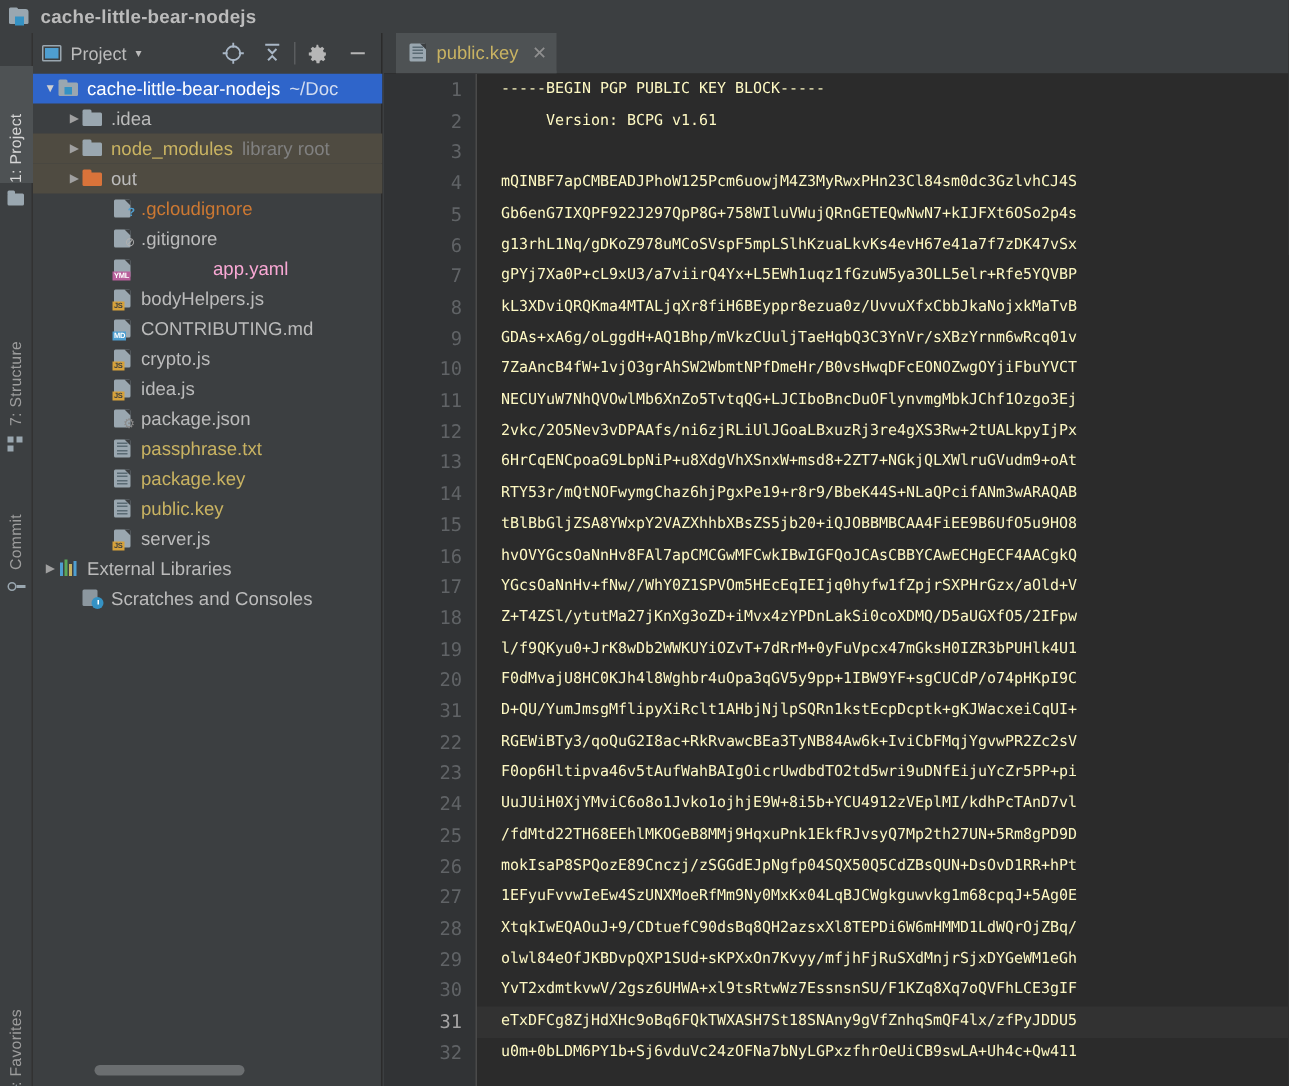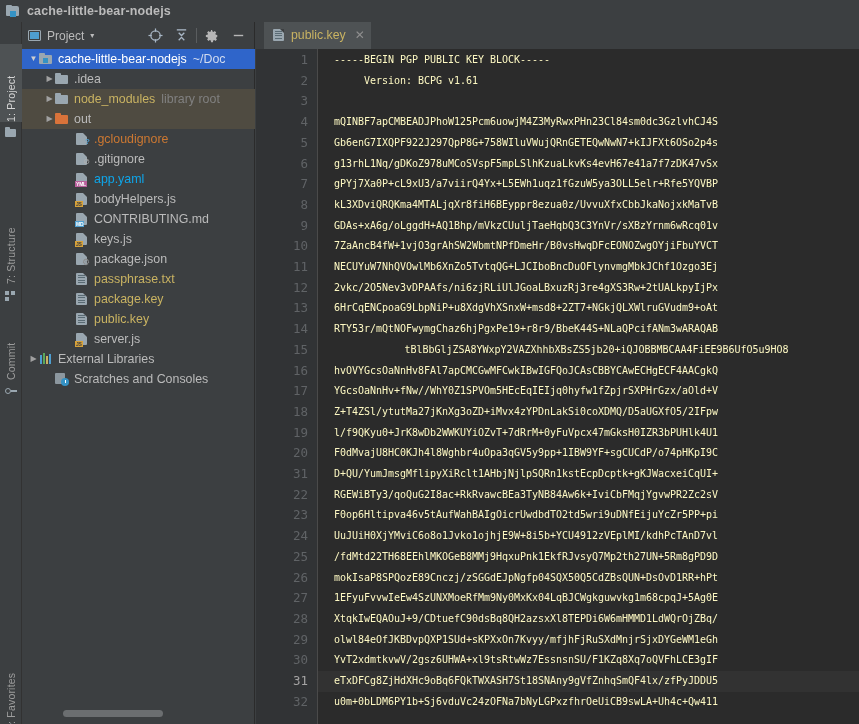--- a/index.html
+++ b/index.html
@@ -308,21 +308,21 @@
             <div class="mark">⊘</div>
           </div>
           <span class="lbl" style="color: rgb(187, 187, 187);">.gitignore</span>
         </div>
         <div class="row" style="padding-left: 42px;">
           <div class="arrow"></div>
           <div class="ico">
             <div class="file-pg"></div>
             <div class="badge b-yml">YML</div>
           </div>
-          <span class="lbl" style="color: #0ea5e9;">app.yaml</span>
+          <span class="lbl" style="color: #f9a8d4; margin-left: 48px;">app.yaml</span>
         </div>
         <div class="row" style="padding-left: 42px;">
           <div class="arrow"></div>
           <div class="ico">
             <div class="file-pg"></div>
             <div class="badge b-js">JS</div>
           </div>
           <span class="lbl" style="color: rgb(187, 187, 187);">bodyHelpers.js</span>
         </div>
         <div class="row" style="padding-left: 42px;">
@@ -332,21 +332,29 @@
             <div class="badge b-md">MD</div>
           </div>
           <span class="lbl" style="color: rgb(187, 187, 187);">CONTRIBUTING.md</span>
         </div>
         <div class="row" style="padding-left: 42px;">
           <div class="arrow"></div>
           <div class="ico">
             <div class="file-pg"></div>
             <div class="badge b-js">JS</div>
           </div>
-          <span class="lbl" style="color: rgb(187, 187, 187);">keys.js</span>
+          <span class="lbl" style="color: rgb(187, 187, 187);">crypto.js</span>
+        </div>
+        <div class="row" style="padding-left: 42px;">
+          <div class="arrow"></div>
+          <div class="ico">
+            <div class="file-pg"></div>
+            <div class="badge b-js">JS</div>
+          </div>
+          <span class="lbl" style="color: rgb(187, 187, 187);">idea.js</span>
         </div>
         <div class="row" style="padding-left: 42px;">
           <div class="arrow"></div>
           <div class="ico">
             <div class="file-pg"></div>
             <div class="mark" style="color:#8a8a8a;font-size:9px;">⚙</div>
           </div>
           <span class="lbl" style="color: rgb(187, 187, 187);">package.json</span>
         </div>
         <div class="row" style="padding-left: 42px;">
@@ -484,21 +492,21 @@
           <div class="cline" style="top: 83.8px;">Gb6enG7IXQPF922J297QpP8G+758WIluVWujQRnGETEQwNwN7+kIJFXt6OSo2p4s</div>
           <div class="cline" style="top: 104.5px;">g13rhL1Nq/gDKoZ978uMCoSVspF5mpLSlhKzuaLkvKs4evH67e41a7f7zDK47vSx</div>
           <div class="cline" style="top: 125.2px;">gPYj7Xa0P+cL9xU3/a7viirQ4Yx+L5EWh1uqz1fGzuW5ya3OLL5elr+Rfe5YQVBP</div>
           <div class="cline" style="top: 145.9px;">kL3XDviQRQKma4MTALjqXr8fiH6BEyppr8ezua0z/UvvuXfxCbbJkaNojxkMaTvB</div>
           <div class="cline" style="top: 166.6px;">GDAs+xA6g/oLggdH+AQ1Bhp/mVkzCUuljTaeHqbQ3C3YnVr/sXBzYrnm6wRcq01v</div>
           <div class="cline" style="top: 187.3px;">7ZaAncB4fW+1vjO3grAhSW2WbmtNPfDmeHr/B0vsHwqDFcEONOZwgOYjiFbuYVCT</div>
           <div class="cline" style="top: 208px;">NECUYuW7NhQVOwlMb6XnZo5TvtqQG+LJCIboBncDuOFlynvmgMbkJChf1Ozgo3Ej</div>
           <div class="cline" style="top: 228.7px;">2vkc/2O5Nev3vDPAAfs/ni6zjRLiUlJGoaLBxuzRj3re4gXS3Rw+2tUALkpyIjPx</div>
           <div class="cline" style="top: 249.4px;">6HrCqENCpoaG9LbpNiP+u8XdgVhXSnxW+msd8+2ZT7+NGkjQLXWlruGVudm9+oAt</div>
           <div class="cline" style="top: 270.1px;">RTY53r/mQtNOFwymgChaz6hjPgxPe19+r8r9/BbeK44S+NLaQPcifANm3wARAQAB</div>
-          <div class="cline" style="top: 290.8px; text-align: center;">tBlBbGljZSA8YWxpY2VAZXhhbXBsZS5jb20+iQJOBBMBCAA4FiEE9B6UfO5u9HO8</div>
+          <div class="cline" style="top: 290.8px;">tBlBbGljZSA8YWxpY2VAZXhhbXBsZS5jb20+iQJOBBMBCAA4FiEE9B6UfO5u9HO8</div>
           <div class="cline" style="top: 311.5px;">hvOVYGcsOaNnHv8FAl7apCMCGwMFCwkIBwIGFQoJCAsCBBYCAwECHgECF4AACgkQ</div>
           <div class="cline" style="top: 332.2px;">YGcsOaNnHv+fNw//WhY0Z1SPVOm5HEcEqIEIjq0hyfw1fZpjrSXPHrGzx/aOld+V</div>
           <div class="cline" style="top: 352.9px;">Z+T4ZSl/ytutMa27jKnXg3oZD+iMvx4zYPDnLakSi0coXDMQ/D5aUGXfO5/2IFpw</div>
           <div class="cline" style="top: 373.6px;">l/f9QKyu0+JrK8wDb2WWKUYiOZvT+7dRrM+0yFuVpcx47mGksH0IZR3bPUHlk4U1</div>
           <div class="cline" style="top: 394.3px;">F0dMvajU8HC0KJh4l8Wghbr4uOpa3qGV5y9pp+1IBW9YF+sgCUCdP/o74pHKpI9C</div>
           <div class="cline" style="top: 415px;">D+QU/YumJmsgMflipyXiRclt1AHbjNjlpSQRn1kstEcpDcptk+gKJWacxeiCqUI+</div>
           <div class="cline" style="top: 435.7px;">RGEWiBTy3/qoQuG2I8ac+RkRvawcBEa3TyNB84Aw6k+IviCbFMqjYgvwPR2Zc2sV</div>
           <div class="cline" style="top: 456.4px;">F0op6Hltipva46v5tAufWahBAIgOicrUwdbdTO2td5wri9uDNfEijuYcZr5PP+pi</div>
           <div class="cline" style="top: 477.1px;">UuJUiH0XjYMviC6o8o1Jvko1ojhjE9W+8i5b+YCU4912zVEplMI/kdhPcTAnD7vl</div>
           <div class="cline" style="top: 497.8px;">/fdMtd22TH68EEhlMKOGeB8MMj9HqxuPnk1EkfRJvsyQ7Mp2th27UN+5Rm8gPD9D</div>

